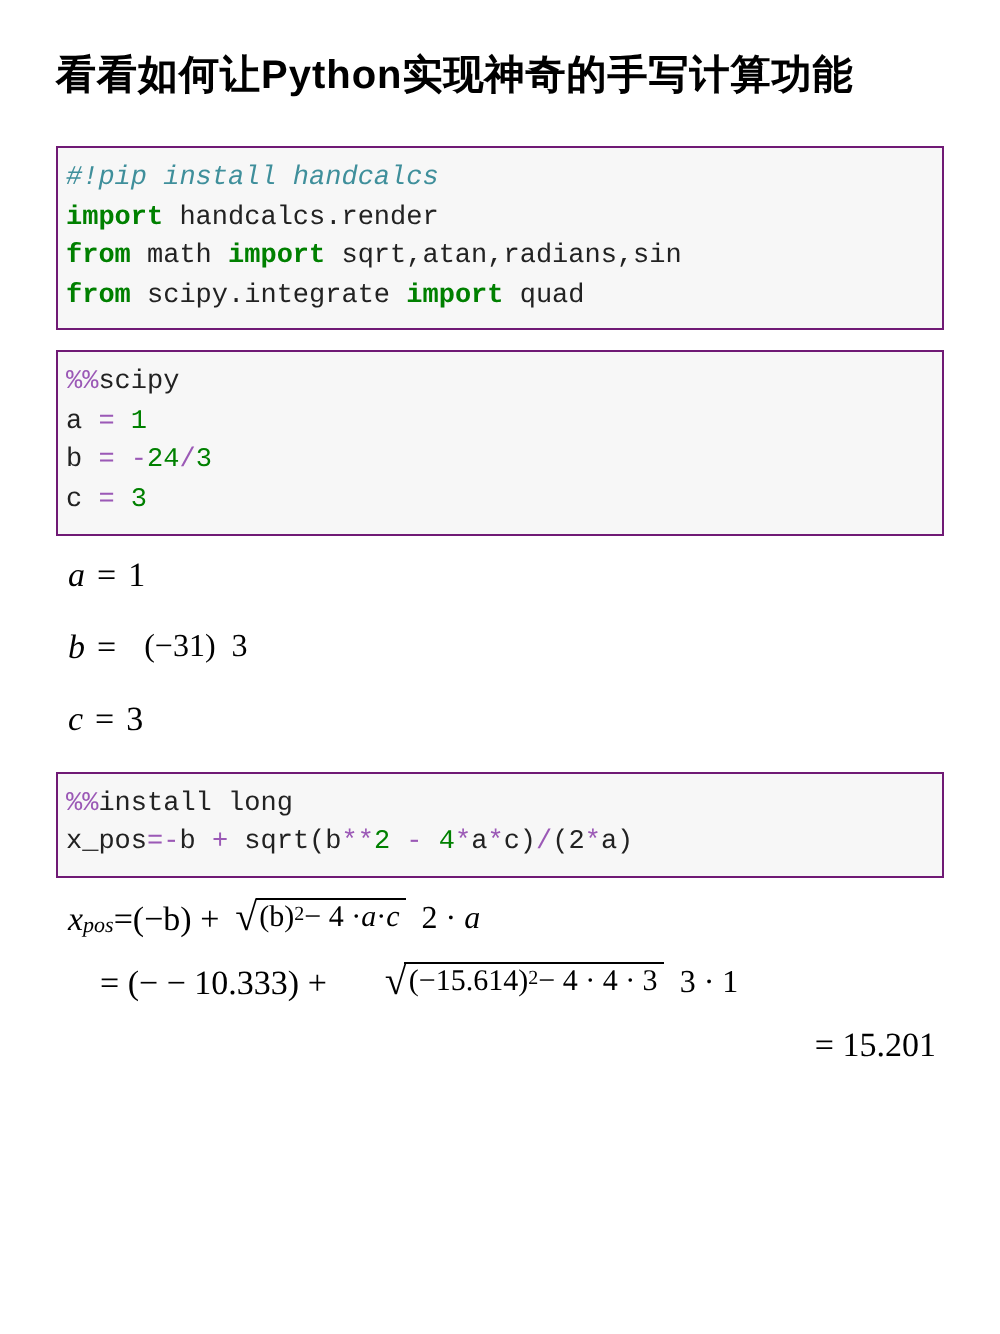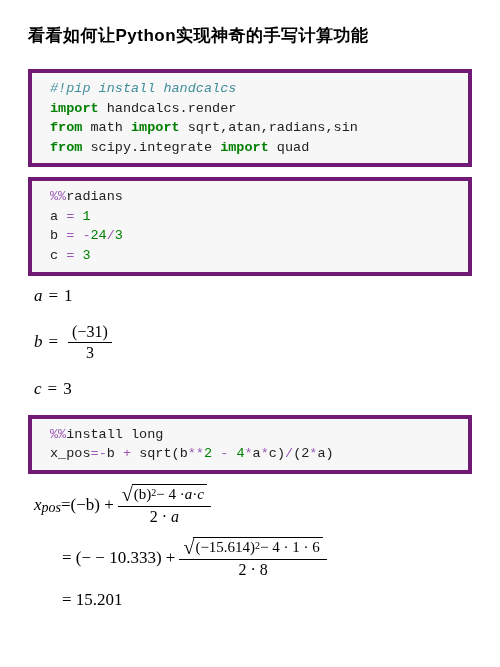--- a/index.html
+++ b/index.html
@@ -5,81 +5,81 @@
   body {
     margin: 0;
     padding: 24px 28px;
     font-family: "Helvetica Neue", Arial, sans-serif;
     background: #fff;
     color: #000;
     width: 500px;
     box-sizing: border-box;
   }
   h1 {
-    font-size: 17px;
+    font-size: 20px;
     font-weight: bold;
     margin: 0 0 22px 0;
     letter-spacing: 0.5px;
   }
   .cell {
-    border: 4px solid #701a75;
+    border: 1px solid #701a75;
     background: #f7f7f7;
     font-family: "Courier New", monospace;
     font-size: 13.5px;
     line-height: 1.45;
-    padding: 6px 18px;
+    padding: 6px 4px;
     margin-bottom: 10px;
     white-space: pre;
     overflow: hidden;
   }
   .c-comment  { color: #3f8f9b; font-style: italic; }
   .c-kw       { color: #008000; font-weight: bold; }
   .c-plain    { color: #222; }
   .c-magic    { color: #9b59b6; }
   .c-op       { color: #9b59b6; }
   .c-num      { color: #008000; }
   .c-neg      { color: #9b59b6; }
 
   .math-block { font-family: Georgia, "Times New Roman", serif; margin: 10px 4px 16px 6px; }
   .mline { display: flex; align-items: center; margin: 10px 0; font-size: 17px; }
   .it { font-style: italic; }
-  .sub { font-style: italic; font-size: 14px; vertical-align: sub; position: relative; top: 3px; }
+  .sub { font-style: italic; font-size: 11px; vertical-align: sub; position: relative; top: 3px; }
   .eq { margin: 0 6px; }
   .gap { display: inline-block; width: 50px; }
 
-  .frac { display: inline-flex; flex-direction: column; align-items: center; vertical-align: middle; margin: 0 4px; }
+  .frac { display: inline-flex; align-items: center; vertical-align: middle; margin: 0 4px; }
   .frac .num, .frac .den { padding: 0 4px; line-height: 1.25; font-size: 16px; }
   .frac .bar { border-top: 1.2px solid #000; align-self: stretch; }
 
   .sqrt { display: inline-flex; align-items: stretch; }
   .sqrt-sign {
     font-size: 20px;
     line-height: 1;
     display: flex;
     align-items: flex-end;
     padding-bottom: 1px;
     margin-right: -1px;
   }
   .sqrt-body { border-top: 1.2px solid #000; padding: 0 3px 0 2px; display: flex; align-items: center; font-size: 15px; }
   .sup { font-size: 10px; vertical-align: super; position: relative; top: -1px; }
 
-  .indent1 { margin-left: 28px; }
-  .indent2 { margin-left: 28px; }
+  .indent1 { margin-left: 16px; gap: 21px; }
+  .indent2 { margin-left: 28px; justify-content: flex-end; }
 </style>
 </head>
 <body>
 
 <h1>看看如何让Python实现神奇的手写计算功能</h1>
 
 <div class="cell"><span class="c-comment">#!pip install handcalcs</span>
 <span class="c-kw">import</span><span class="c-plain"> handcalcs.render</span>
 <span class="c-kw">from</span><span class="c-plain"> math </span><span class="c-kw">import</span><span class="c-plain"> sqrt,atan,radians,sin</span>
 <span class="c-kw">from</span><span class="c-plain"> scipy.integrate </span><span class="c-kw">import</span><span class="c-plain"> quad</span></div>
 
-<div class="cell"><span class="c-magic">%%</span><span class="c-plain">radians</span>
+<div class="cell"><span class="c-magic">%%</span><span class="c-plain">scipy</span>
 <span class="c-plain">a </span><span class="c-op">=</span><span class="c-num"> 1</span>
 <span class="c-plain">b </span><span class="c-op">=</span><span class="c-neg"> -</span><span class="c-num">24</span><span class="c-op">/</span><span class="c-num">3</span>
 <span class="c-plain">c </span><span class="c-op">=</span><span class="c-num"> 3</span></div>
 
 <div class="math-block">
   <div class="mline">
     <span class="it">a</span>
     <span class="eq">=</span>
     <span>1</span>
   </div>
@@ -130,25 +130,25 @@
 
   <div class="mline indent1">
     <span>= (− − 10.333) + </span>
     <span class="frac">
       <span class="num">
         <span class="sqrt">
           <span class="sqrt-sign">√</span>
           <span class="sqrt-body">
             <span>(−15.614)</span>
               <span class="sup">2</span>
-              <span> − 4 · 1 · 6</span>
+              <span> − 4 · 4 · 3</span>
           </span>
         </span>
       </span>
       <span class="bar"></span>
-      <span class="den">2 · 8</span>
+      <span class="den">3 · 1</span>
     </span>
   </div>
 
   <div class="mline indent2">
     <span>= 15.201</span>
   </div>
 </div>
 
 </body></html>

